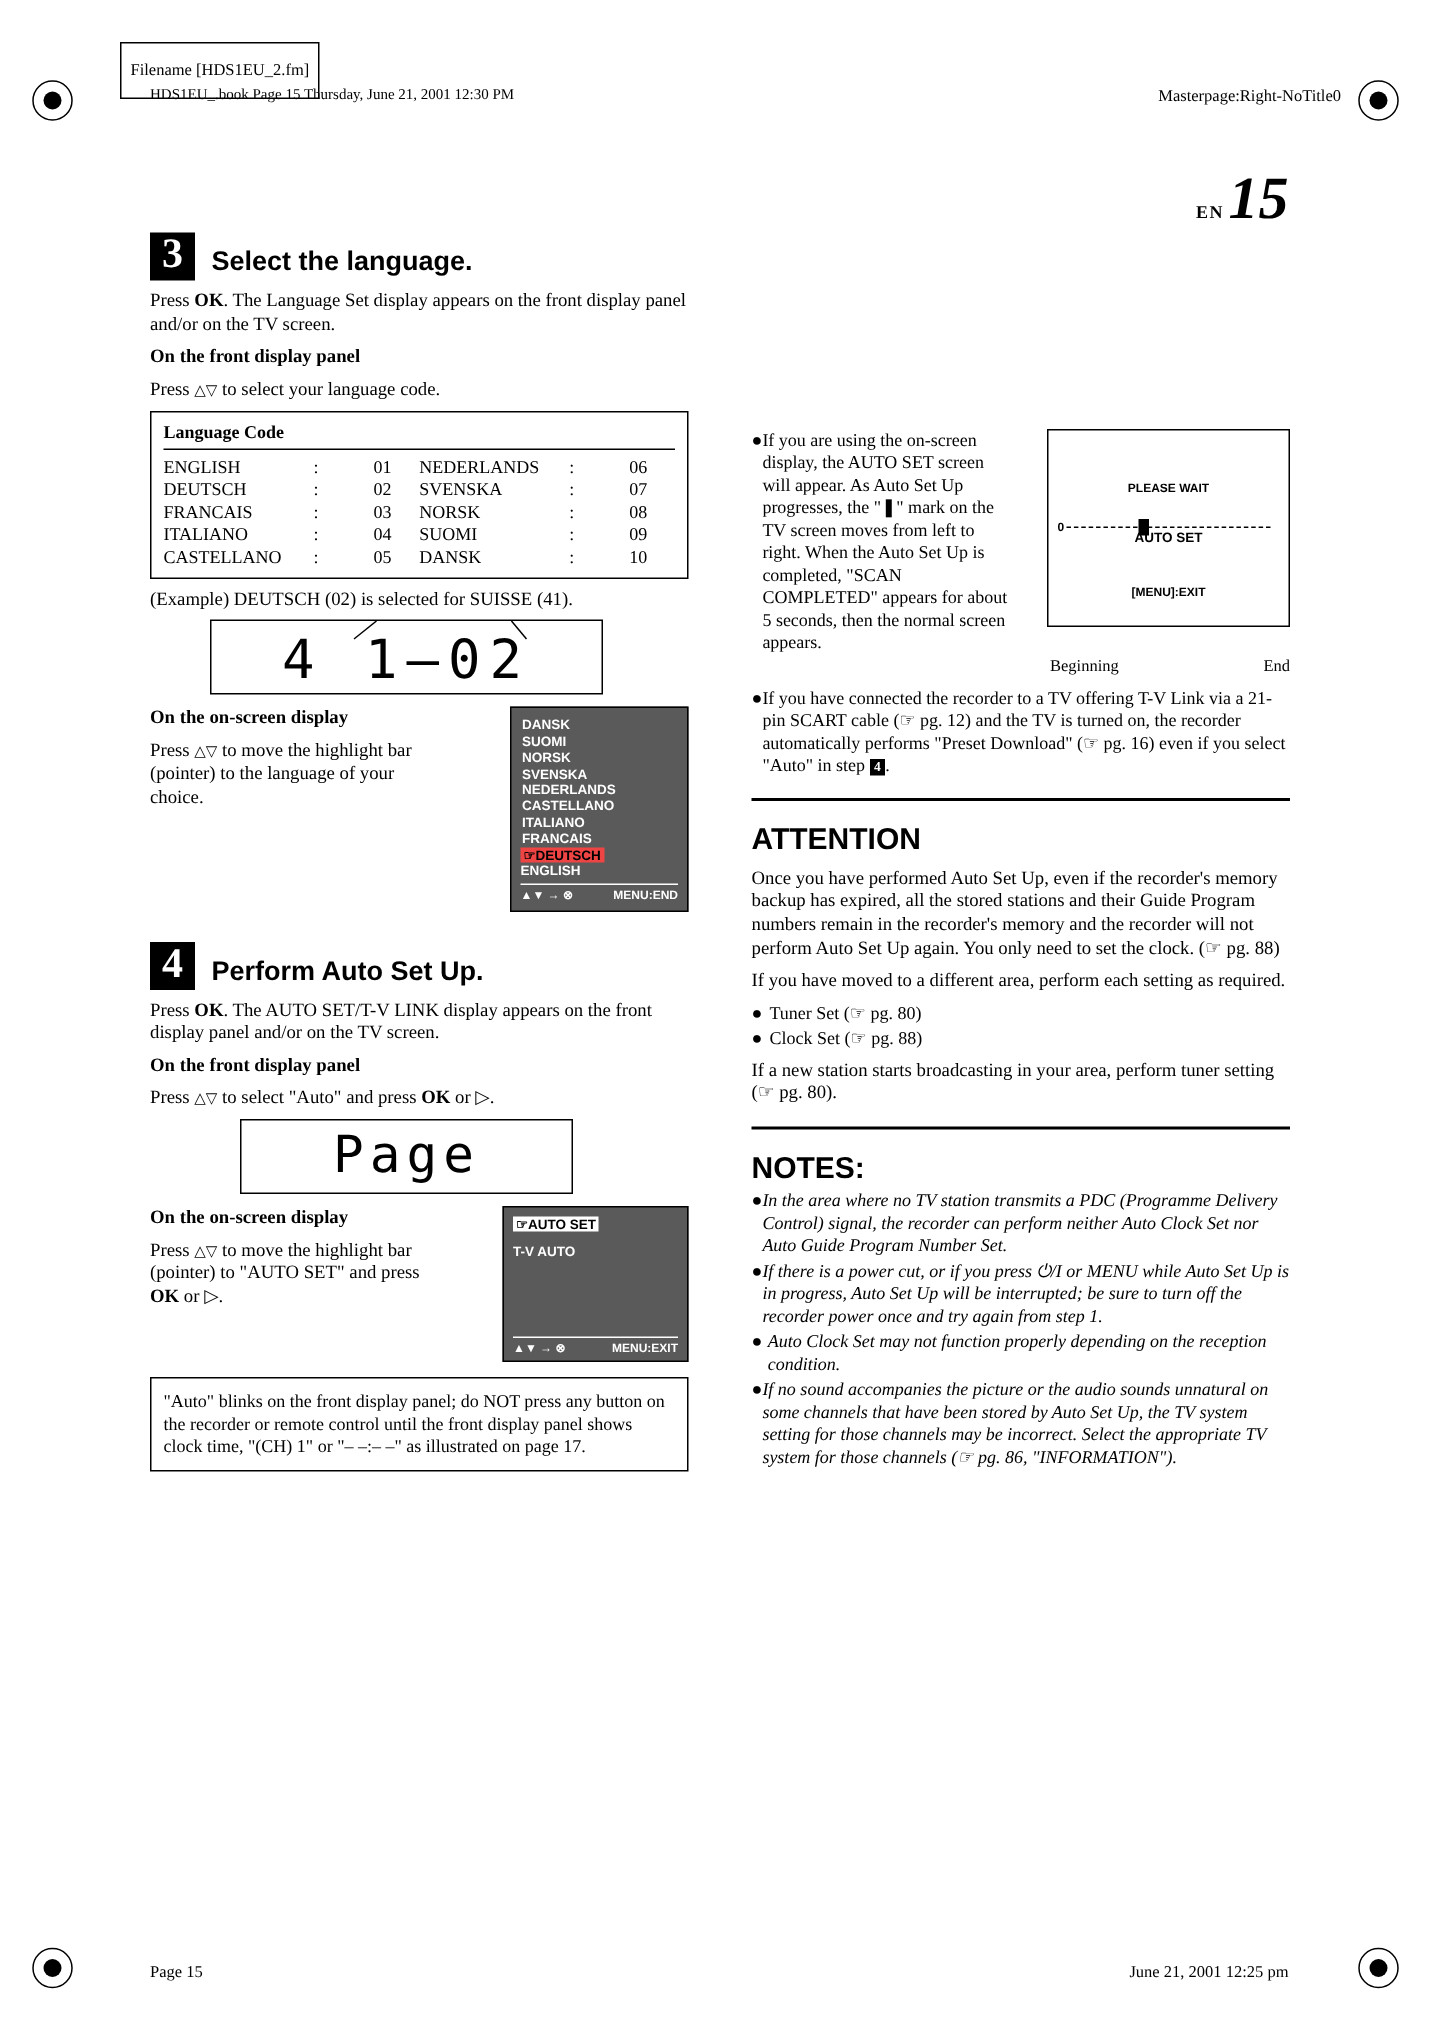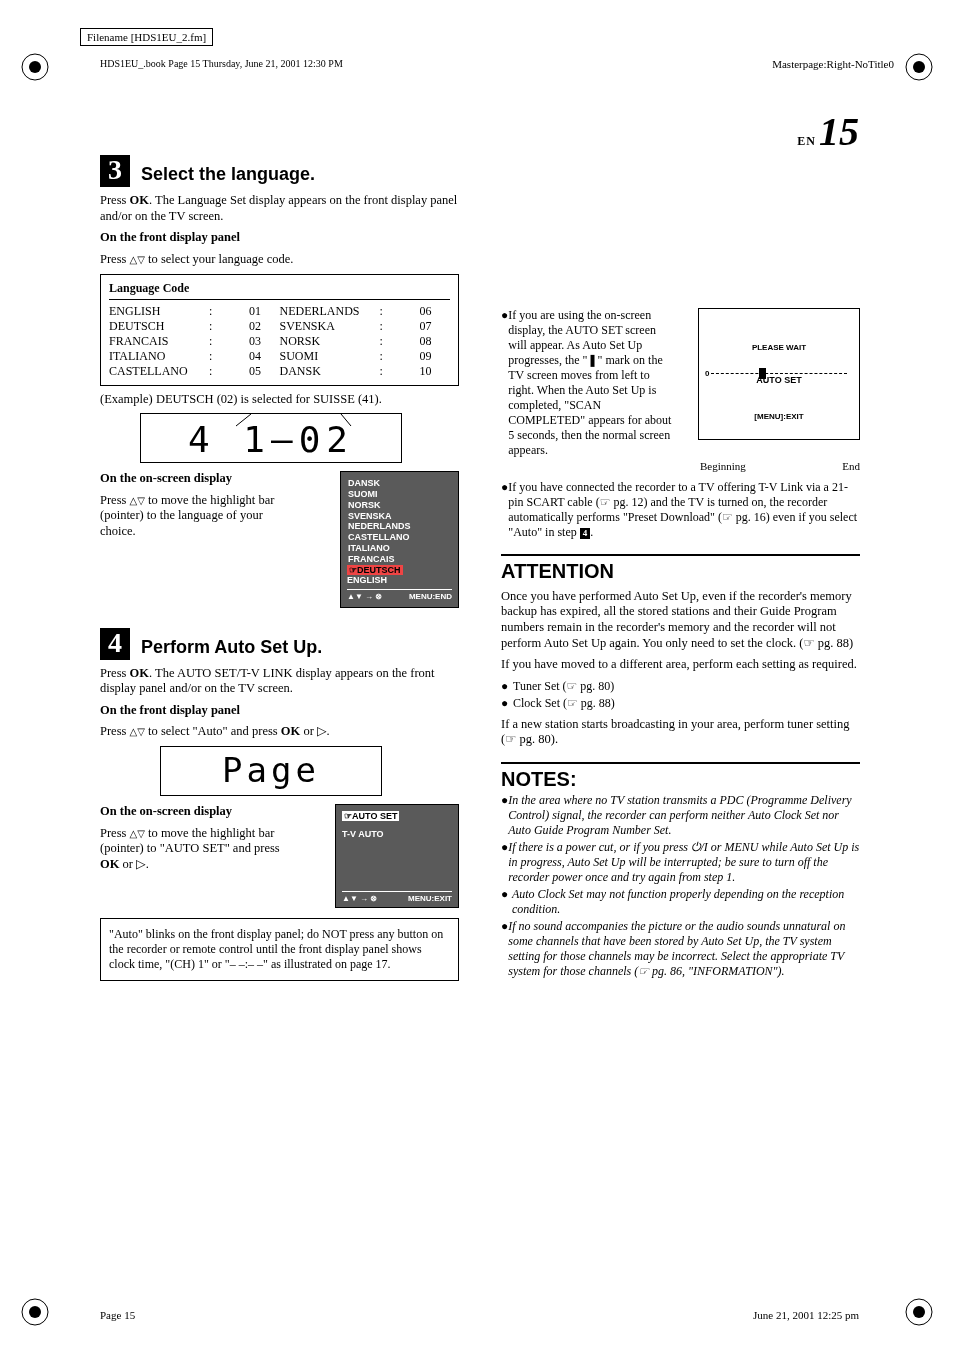--- a/index.html
+++ b/index.html
@@ -21,21 +21,21 @@
     display: flex;
     gap: 42px;
     align-items: flex-end;
   }
   .col { width: 365px; }
   .col-right { width: 365px; }
   .top-filename {
     position: absolute;
     left: 80px; top: 28px;
     border: 1px solid #000;
-    padding: 2px 6px;
+    padding: 12px 6px;
     font-size: 11px;
     font-family: Liberation Serif, serif;
   }
   .book-line {
     position: absolute;
     left: 100px; top: 58px;
     font-size: 10px;
   }
   .masterpage {
     position: absolute;
@@ -151,21 +151,21 @@
   .rcol-img .bar { position:absolute; top:64px; left:12px; right:12px; border-top:1px dashed #000;}
   .rcol-img .knob { position:absolute; top:59px; left:60px; width:7px; height:11px; background:#000;}
   .rcol-img .zero { position:absolute; top:60px; left:6px; font-size:8px; color:#000;}
   .rcol-img .menuexit { position:absolute; bottom:18px; left:0; right:0; font-size:8px;}
   .beg-end { display:flex; justify-content:space-between; font-size:11px; width:160px; float:right; clear:right; margin-bottom:8px;}
   .section-head {
     font-family: Arial, sans-serif;
     font-size: 20px;
     font-weight: bold;
     border-top: 2px solid #000;
-    padding-top: 4px;
+    padding-top: 15px;
     margin-top: 14px;
   }
   .bullet { display: flex; font-size: 12px; margin: 2px 0; line-height:1.25;}
   .bullet .dot { width: 12px; }
   .notes-list .bullet { font-style: italic; }
   .footer-left { position:absolute; left:100px; bottom:30px; font-size:11px;}
   .footer-right { position:absolute; right:95px; bottom:30px; font-size:11px;}
   .crop { position:absolute; width:34px; height:34px; }
   .crop svg { width:34px; height:34px;}
   .label-small { font-size: 11px; text-align:center;}

